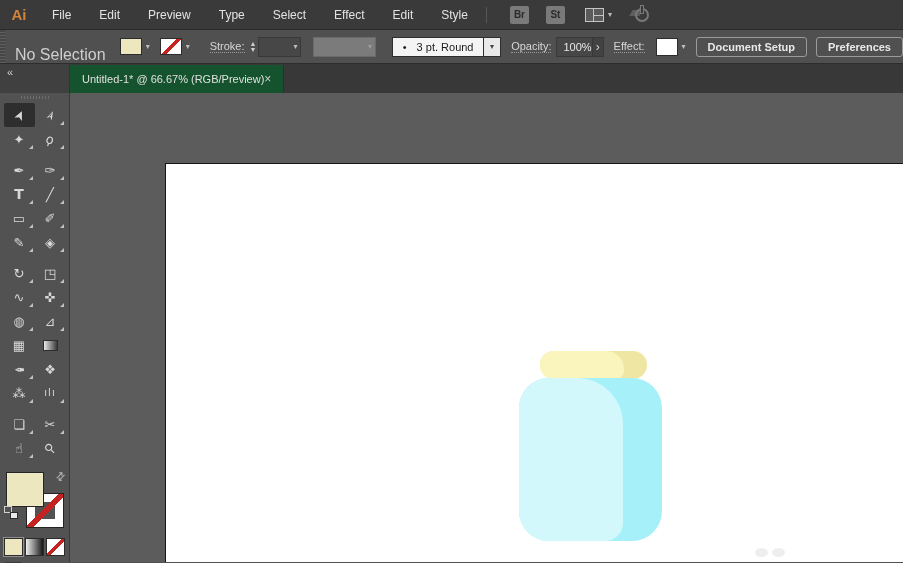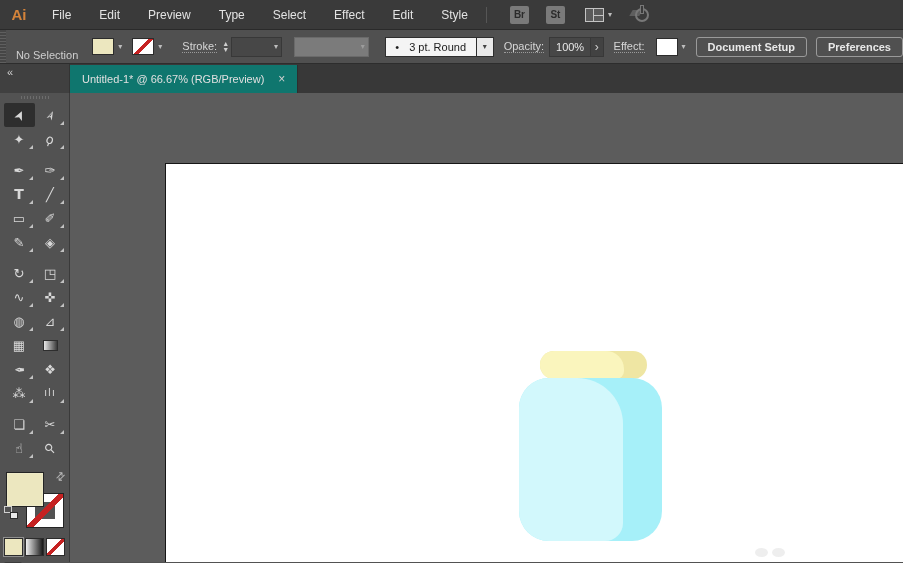--- a/index.html
+++ b/index.html
@@ -36,21 +36,21 @@
   .sync-icon .ring { position:absolute; inset:1px; border:2px solid #9a9a9a; border-radius:50%; }
   .sync-icon .bar { position:absolute; left:7px; top:-1px; width:2px; height:7px; background:#3a3a3a; box-shadow:0 0 0 1px #9a9a9a; }
   .sync-icon .wing { position:absolute; left:-3px; top:3px; width:10px; height:6px; background:#8a8a8a; transform:skewX(-30deg); opacity:.7; }
 
   
   .controlbar {
     height:34px; background:#505050; border-bottom:1px solid #2d2d2d;
     display:flex; align-items:center; position:relative;
   }
   .cgrip { width:7px; height:100%; background:repeating-linear-gradient(0deg,#5f5f5f 0 1px,#464646 1px 3px); }
-  .sel-status { color:#cfcfcf; font-size:11px; margin:16px 14px 0 10px; white-space:nowrap; }
+  .sel-status { color:#cfcfcf; font-size:16px; margin:16px 14px 0 10px; white-space:nowrap; }
   .swatch-ctl { display:flex; align-items:center; margin-right:10px; }
   .swatch-box { width:22px; height:17px; border:1px solid #2c2c2c; position:relative; }
   .swatch-fill { background:var(--fill-color); }
   .swatch-none { background:#fff; }
   .red-slash { position:absolute; inset:0; background:linear-gradient(135deg,transparent 44%,var(--none-red) 44%,var(--none-red) 58%,transparent 58%); }
   .ctl-label { font-size:11px; color:#d6d6d6; border-bottom:1px dotted #9a9a9a; margin:0 5px 0 10px; white-space:nowrap; }
   .stepper { display:flex; flex-direction:column; justify-content:center; margin-right:2px; }
   .stepper span { font-size:7px; line-height:6px; color:#cfcfcf; text-align:center; }
   .dd { height:20px; background:#474747; border:1px solid #383838; display:flex; align-items:center; justify-content:flex-end; }
   .dd .chev { margin:0 3px; }
@@ -82,22 +82,22 @@
     background:transparent; margin-left:9px; white-space:nowrap;
   }
   .push-right { margin-left:auto; }
 
   
   .subheader { display:flex; height:29px; }
   .panel-header { width:70px; background:#404040; border-right:1px solid #333; display:flex; align-items:flex-start; padding:2px 0 0 7px; }
   .collapse-btn { color:#cfcfcf; font-size:11px; line-height:12px; }
   .tabstrip { flex:1; background:#383838; display:flex; align-items:stretch; }
   .doc-tab {
-    background:#0f766e; color:#e0e0e0; font-size:11px; display:flex; align-items:center;
-    padding:12px 12px; gap:14px; border-right:1px solid #2e2e2e; margin-top:1px;
+    background:#14532d; color:#e0e0e0; font-size:11px; display:flex; align-items:center;
+    padding:12px 12px; border-right:1px solid #2e2e2e; margin-top:1px;
   }
   .tab-close { color:#d0d0d0; font-size:12px; }
 
   
   .main { display:flex; height:469px; }
 
   
   .toolpanel { width:70px; background:#525252; border-right:1px solid #3a3a3a; position:relative; }
   .tool-grip { width:28px; height:3px; margin:3px auto 4px;
     background:repeating-linear-gradient(90deg,#6d6d6d 0 1px,transparent 1px 3px); }

